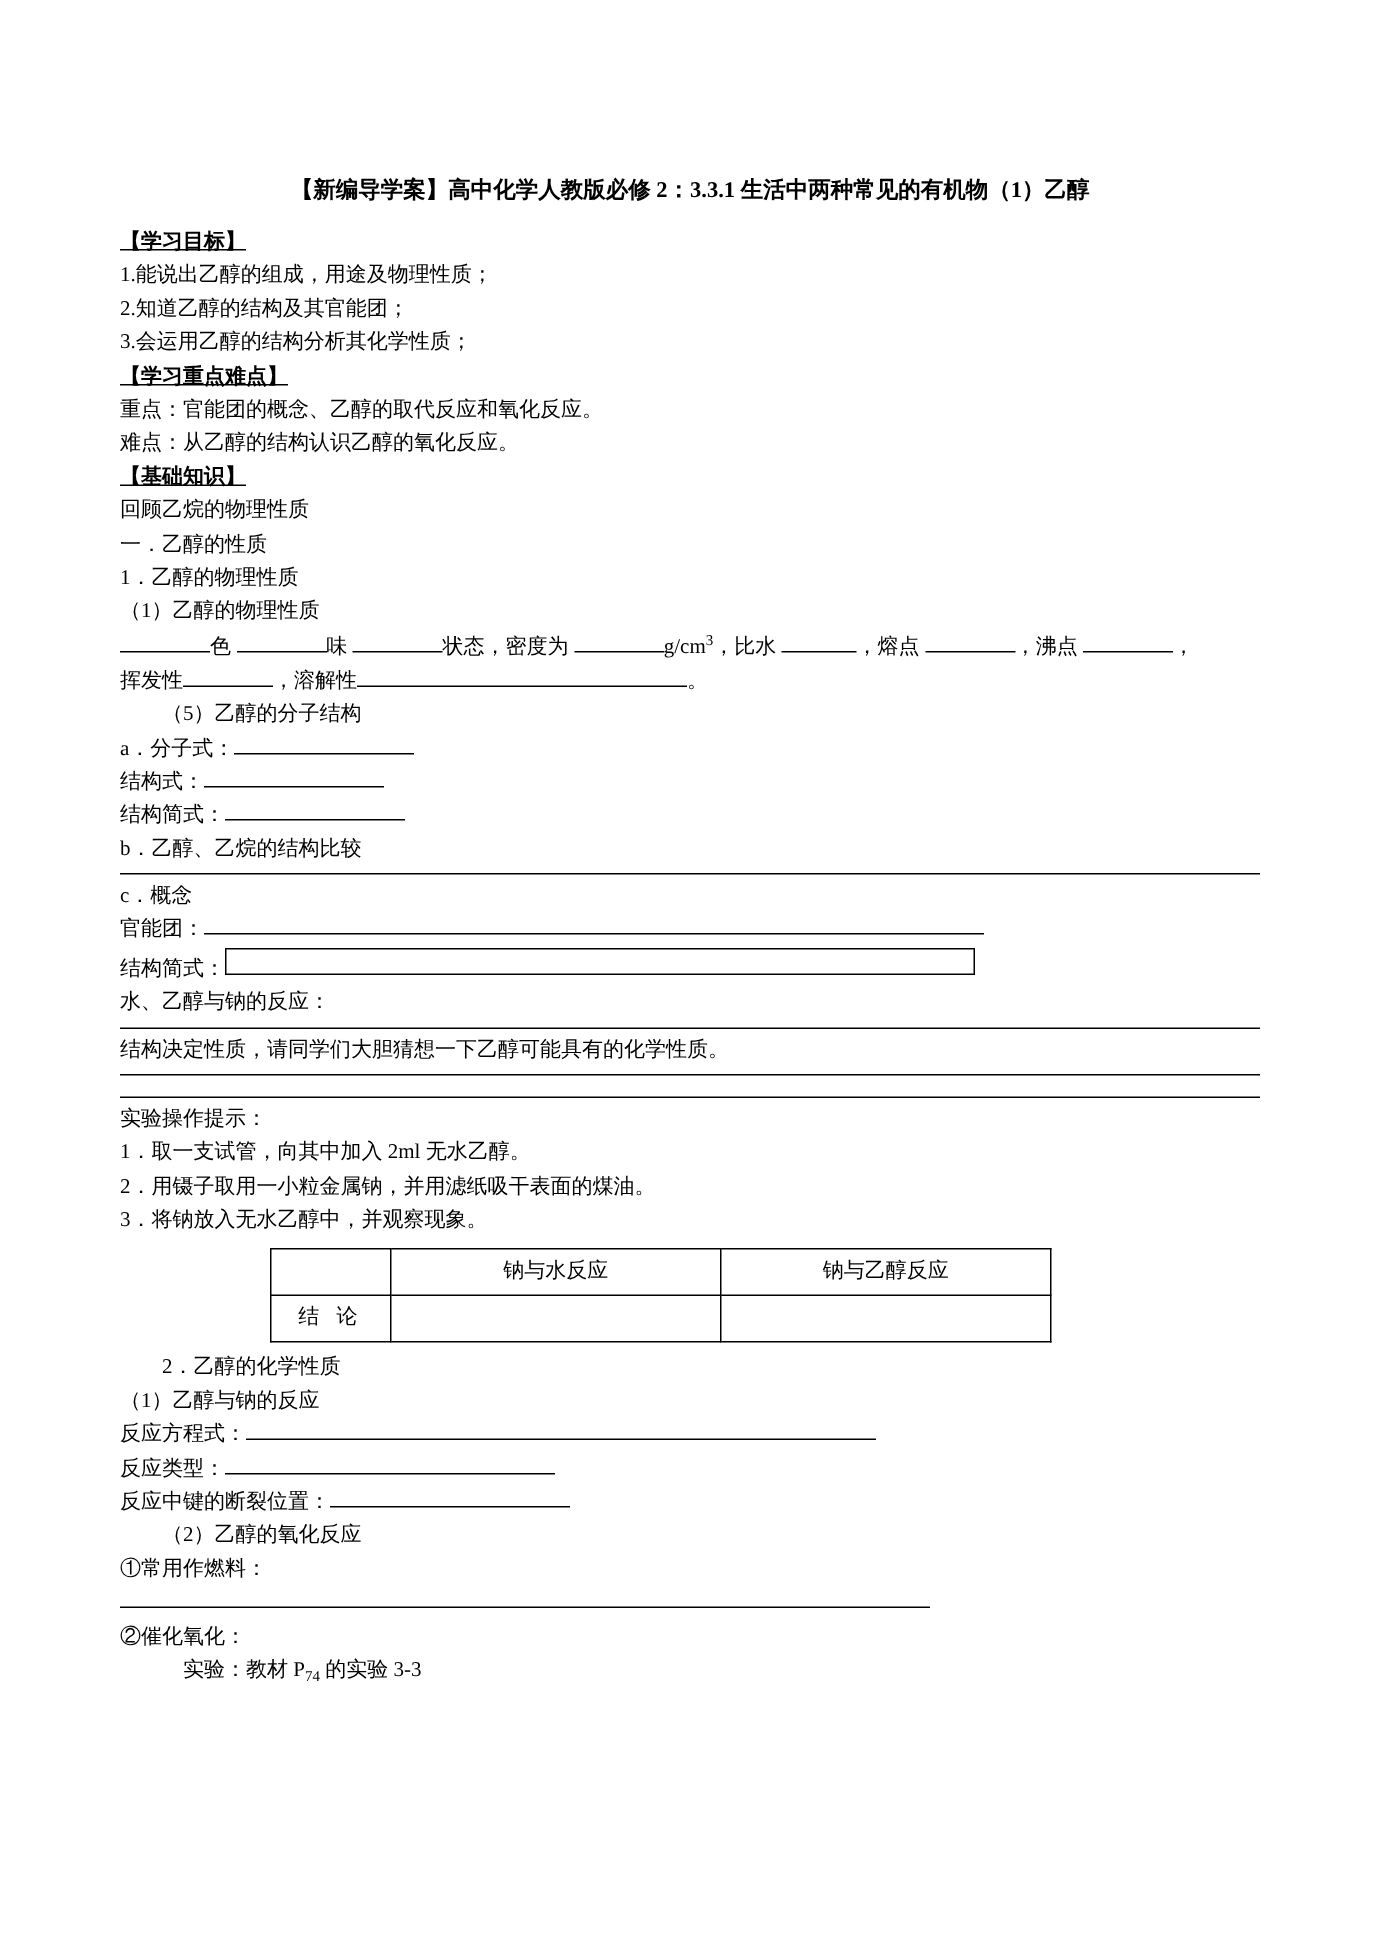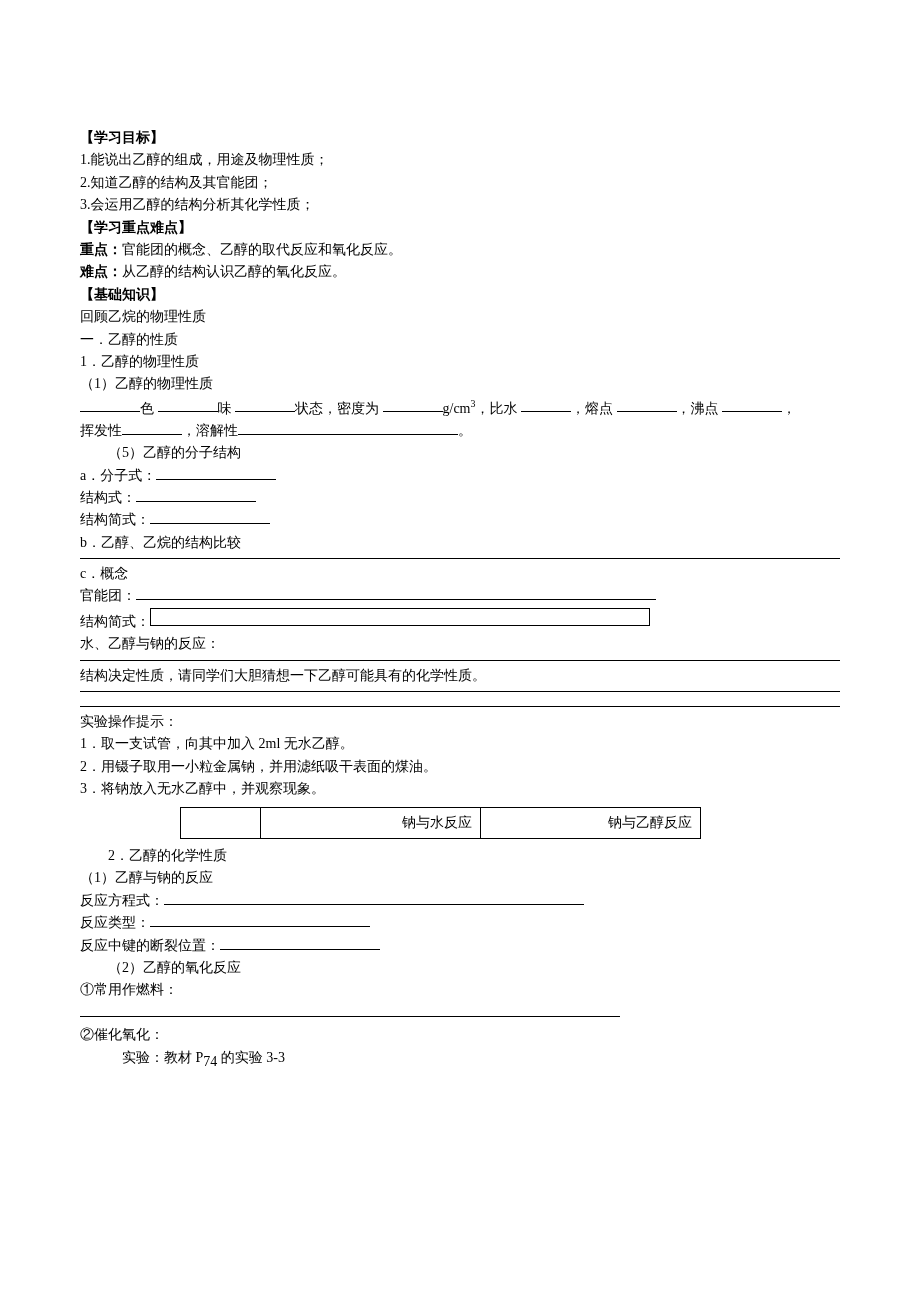--- a/index.html
+++ b/index.html
@@ -7,42 +7,43 @@
       width: 920px;
       background: #fff;
       font-family: "SimSun", "宋体", serif;
       padding: 115px 80px 40px 80px;
       font-size: 14px;
       line-height: 1.6;
       color: #000;
     }
     .title-block { text-align: center; margin-bottom: 12px; }
     .title-line { font-weight: bold; font-size: 15px; }
-    .section-head { font-weight: bold; }
+    .section-head { font-weight: bold; text-decoration: underline; }
     p { margin: 0; }
     .indent { padding-left: 28px; }
     .blank-sm { display: inline-block; border-bottom: 1px solid #000; min-width: 60px; height: 14px; vertical-align: baseline; }
     .blank-md { display: inline-block; border-bottom: 1px solid #000; min-width: 120px; height: 14px; }
     .blank-lg { display: inline-block; border-bottom: 1px solid #000; min-width: 220px; height: 14px; }
     .blank-xl { display: inline-block; border-bottom: 1px solid #000; min-width: 520px; height: 14px; }
     .hr-line { border: none; border-bottom: 1px solid #000; margin: 4px 0; }
-    .bold { font-weight: bold; }
+    .bold { font-weight: normal; }
     sup { font-size: 10px; }
     table.exp { border-collapse: collapse; margin: 6px 0 6px 100px; }
-    table.exp td { border: 1px solid #000; padding: 4px 8px; text-align: right; vertical-align: middle; }
+    table.exp td { border: 1px solid #000; padding: 4px 8px; text-align: center; vertical-align: middle; }
     .col-label { width: 80px; letter-spacing: 4px; }
     .col-body { width: 220px; }
     .row-tall td { height: 80px; }
     .box-border { border: 1px solid #000; display: inline-block; padding: 0 4px; min-width: 500px; height: 18px; }
     .g3 { display:inline-block; width:3em; }
   </style>
 </head>
 <body>
 
 <div class="title-block">
+  <p class="title-line">【新编导学案】高中化学人教版必修 2：3.3.1 生活中两种常见的有机物（1）乙醇</p>
 </div>
 
 <p class="section-head">【学习目标】</p>
 <p>1.能说出乙醇的组成，用途及物理性质；</p>
 <p>2.知道乙醇的结构及其官能团；</p>
 <p>3.会运用乙醇的结构分析其化学性质；</p>
 
 <p class="section-head">【学习重点难点】</p>
 <p><span class="bold">重点：</span><span>官能团的概念、乙醇的取代反应和氧化反应。</span></p>
 <p><span class="bold">难点：</span><span>从乙醇的结构认识乙醇的氧化反应。</span></p>
@@ -86,25 +87,30 @@
 <p>2．用镊子取用一小粒金属钠，并用滤纸吸干表面的煤油。</p>
 <p>3．将钠放入无水乙醇中，并观察现象。</p>
 
 <table class="exp">
   <tbody>
       <tr>
     <td class="col-label"></td>
     <td class="col-body">钠与水反应</td>
     <td class="col-body">钠与乙醇反应</td>
   </tr>
+  <tr>
+    <td class="col-label" style="height:30px">结 论</td>
+    <td></td>
+    <td></td>
+  </tr>
 </tbody>
   </table>
 
 <p class="indent">2．乙醇的化学性质</p>
 <p>（1）乙醇与钠的反应</p>
 <p><span>反应方程式：</span><span class="blank-xl" style="min-width:420px"></span></p>
 <p><span>反应类型：</span><span class="blank-lg"></span></p>
 <p><span>反应中键的断裂位置：</span><span class="blank-md" style="min-width:160px"></span></p>
 <p class="indent">（2）乙醇的氧化反应</p>
 <p>①常用作燃料：</p>
 <p><span class="blank-xl" style="min-width:540px"></span></p>
 <p>②催化氧化：</p>
-<p><span class="g3"></span><span>实验：教材 P</span><sub style="font-size:14px">74</sub><span> 的实验 3-3</span></p>
+<p><span class="g3"></span><span>实验：教材 P</span><sub style="font-size:10px">74</sub><span> 的实验 3-3</span></p>
 
 </body></html>

